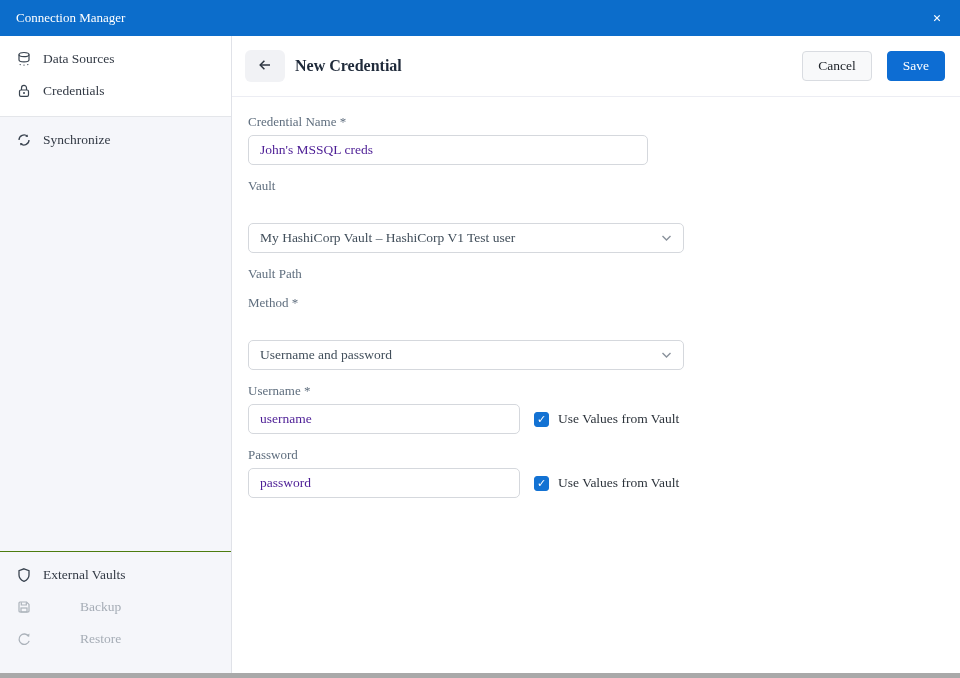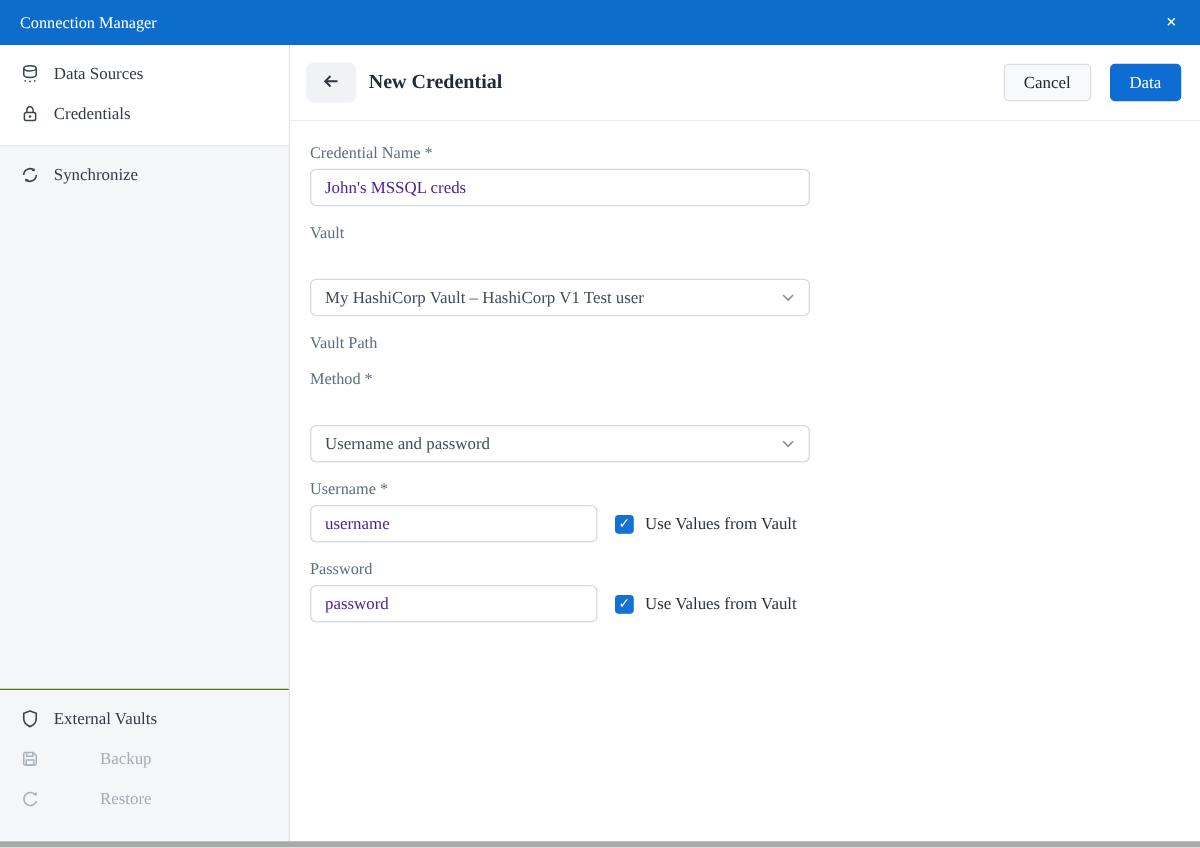--- a/index.html
+++ b/index.html
@@ -34,22 +34,22 @@
   .header-actions { margin-left:auto; display:flex; gap:15px; align-items:center; }
   .btn { font-family:inherit; font-size:13.5px; border-radius:4px; height:30px; padding:0 15px; cursor:default; }
   .btn-cancel { background:#f8f9fa; border:1px solid #d9dce1; color:#21262c; }
   .btn-save { background:#0d6dd3; border:1px solid #0d6dd3; color:#fff; }
 
   
   .form { padding:17px 16px; }
   .form-group { margin-bottom:13px; }
   .form-label { display:block; font-size:13px; color:#5f6e7e; margin-bottom:5px; }
   .text-input { width:400px; height:30px; border:1px solid #d5d8dd; border-radius:5px; padding:0 11px; font-size:13.5px; color:#4c1d95; font-family:inherit; background:#fff; outline:none; }
-  .text-input.narrow { width:230px; }
-  .select-box { width:400px; height:30px; border:1px solid #d5d8dd; border-radius:5px; padding:0 11px; font-size:13.5px; color:#414e5a; background:#fff; display:flex; align-items:center; justify-content:space-between; cursor:default;margin-top:29px; }
+  .text-input.narrow { width:272px; }
+  .select-box { width:436px; height:30px; border:1px solid #d5d8dd; border-radius:5px; padding:0 11px; font-size:13.5px; color:#414e5a; background:#fff; display:flex; align-items:center; justify-content:space-between; cursor:default;margin-top:29px; }
   .chev { color:#8a929c; display:flex; }
   .inline-row { display:flex; align-items:center; }
   .check-wrap { display:flex; align-items:center; gap:9px; margin-left:14px; }
   .checkbox { width:15px; height:15px; background:#1372d3; border:1px solid #1372d3; border-radius:3px; color:#fff; font-size:11px; line-height:13px; text-align:center; cursor:default; }
   .check-label { font-size:13.5px; color:#2c333b; }
 
   .bottom-strip { height:5px; background:#a9a9a9; flex:0 0 auto; }
 </style>
 </head>
 <body>
@@ -141,21 +141,21 @@
           <span class="icn">
             <svg viewBox="0 0 16 16" fill="none" stroke="currentColor" stroke-width="1.5">
               <path d="M13 8 H3.6"></path>
               <path d="M7.4 3.8 L3.2 8 l4.2 4.2"></path>
             </svg>
           </span>
         </button>
         <span class="page-title">New Credential</span>
         <div class="header-actions">
           <button class="btn btn-cancel">Cancel</button>
-          <button class="btn btn-save">Data</button>
+          <button class="btn btn-save">Save</button>
         </div>
       </div>
 
       <div class="form">
 
         <div class="form-group">
           <label class="form-label">Credential Name *</label>
           <input class="text-input" type="text" value="John's MSSQL creds" style="">
         </div>
 

